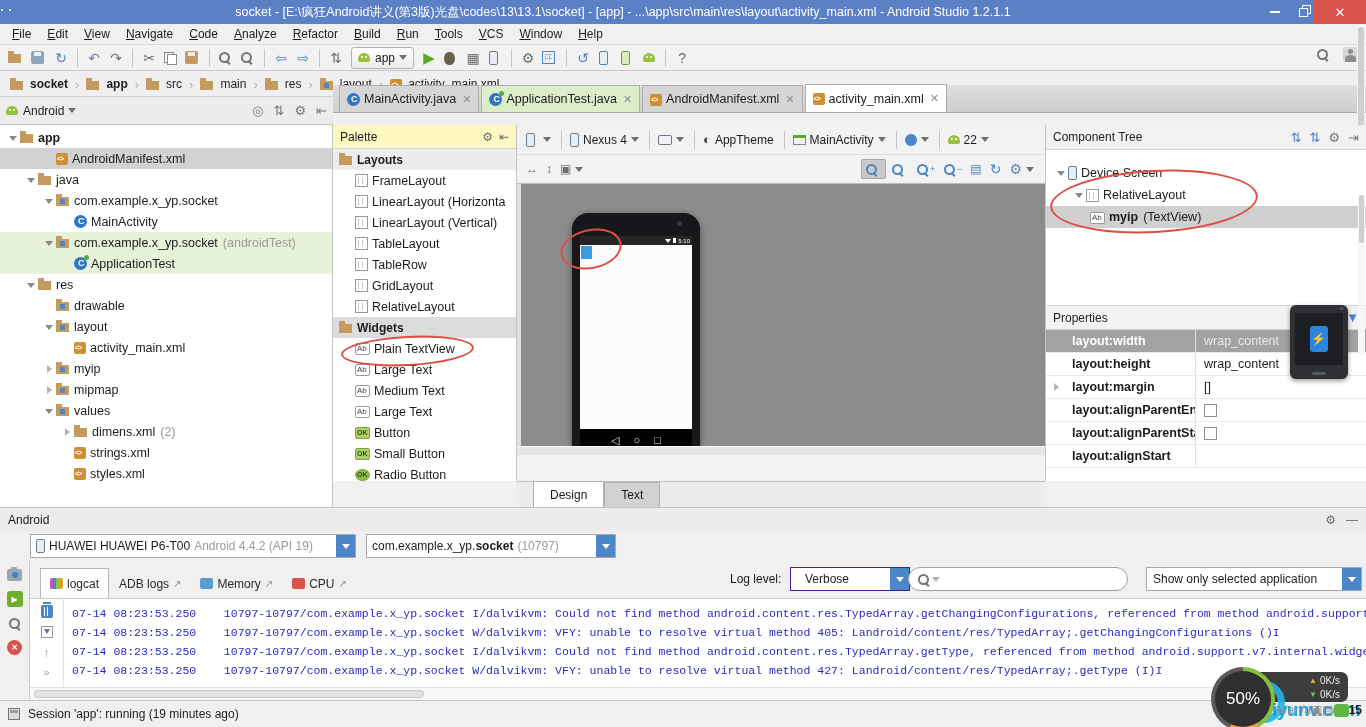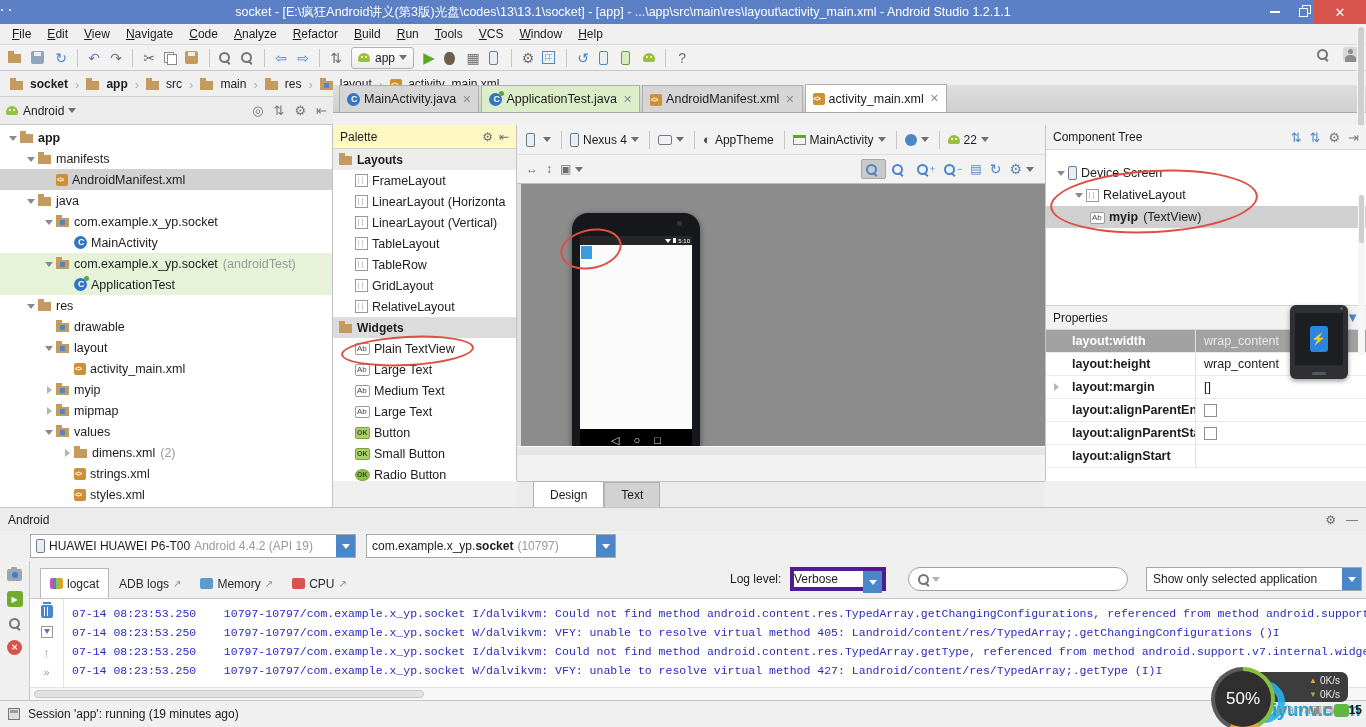--- a/index.html
+++ b/index.html
@@ -156,21 +156,21 @@
 .cam-ic::after{content:"";position:absolute;left:5px;top:3px;width:6px;height:6px;border-radius:50%;background:#3d7fc0}
 .play-ic{width:16px;height:16px;background:#6fae2b;border-radius:3px;color:#fff;font-size:8px;display:flex;align-items:center;justify-content:center}
 .stop-ic{width:15px;height:15px;border-radius:50%;background:#d9534d;color:#fff;font-size:8px;font-weight:bold;display:flex;align-items:center;justify-content:center}
 #logcat-tabsrow{left:30px;top:561px;width:1336px;height:38px;background:#f0f0f0;border-bottom:1px solid #c9c9c9;display:flex;align-items:flex-end}
 .ltab{height:29px;display:flex;align-items:center;padding:0 9px;margin-right:1px;color:#2a2a2a}
 .ltab.active{background:#fff;border:1px solid #b8b8b8;border-bottom:none;height:30px}
 .ltab .fl{color:#8a8a8a;font-size:10px;margin-left:4px}
 .logcat-ic{width:13px;height:11px;margin-right:4px;background:linear-gradient(90deg,#c84fc0 0 3px,#4a86c8 3px 6px,#97c03d 6px 9px,#e0a030 9px 13px);border-radius:2px}
 .mem-ic{width:13px;height:11px;margin-right:4px;background:#5b9bd0;border-radius:2px}
 .cpu-ic{width:13px;height:11px;margin-right:4px;background:#d9534d;border-radius:2px}
-#loglevel-box{position:absolute;left:790px;top:567px;width:96px;height:24px;background:#fff;border:4px solid #4c1d95;display:flex;align-items:center;padding-left:0}
+#loglevel-box{position:absolute;left:790px;top:567px;width:120px;height:24px;background:#fff;border:1px solid #4c1d95;display:flex;align-items:center;padding-left:14px}
 #loglevel-box .btn{position:absolute;right:0;top:0;width:19px;height:22px;background:#4a86c8;display:flex;align-items:center;justify-content:center}
 #log-search{position:absolute;left:908px;top:567px;width:220px;height:24px;background:#fff;border:1px solid #a0a0a0;border-radius:12px;display:flex;align-items:center;padding-left:8px}
 #show-filter{position:absolute;left:1146px;top:567px;width:216px;height:24px;background:#fff;border:1px solid #a8a8a8;display:flex;align-items:center;padding-left:6px;font-size:12px}
 #show-filter .btn{position:absolute;right:0;top:0;width:19px;height:22px;background:#4a86c8;display:flex;align-items:center;justify-content:center}
 #log-area{left:30px;top:599px;width:1336px;height:88px;background:#fff;overflow:hidden}
 #log-gutter{position:absolute;left:0;top:0;width:34px;height:88px;border-right:1px solid #e3e3e3;display:flex;flex-direction:column;align-items:center;padding-top:6px;gap:8px}
 .trash-ic{width:12px;height:13px;background:#4a86c8;border-radius:2px;position:relative}
 .trash-ic::before{content:"";position:absolute;left:2px;top:-3px;width:8px;height:2px;background:#4a86c8}
 .trash-ic::after{content:"";position:absolute;left:3px;top:2px;width:6px;height:9px;background:linear-gradient(90deg,#fff 1px,transparent 1px) 0 0/3px 100%}
 .exp-ic{width:12px;height:12px;border:1px solid #9a9a9a;position:relative;background:#fff}
@@ -398,25 +398,20 @@
         <span>activity_main.xml</span>
         <span class="x">✕</span>
       </span>
   </div>
 
   <div class="abs" id="project-tree">
     <div class="trow i0 b">
         <span class="arr d"></span>
         <span class="ic ic-folder"></span>
         <span>app</span>
-      </div>
-    <div class="trow i1">
-        <span class="arr d"></span>
-        <span class="ic ic-folder"></span>
-        <span>manifests</span>
       </div>
     <div class="trow i2 sel">
         <span class="arr"></span>
         <span class="ic ic-xml"></span>
         <span>AndroidManifest.xml</span>
       </div>
     <div class="trow i1">
         <span class="arr d"></span>
         <span class="ic ic-folder"></span>
         <span>java</span>

